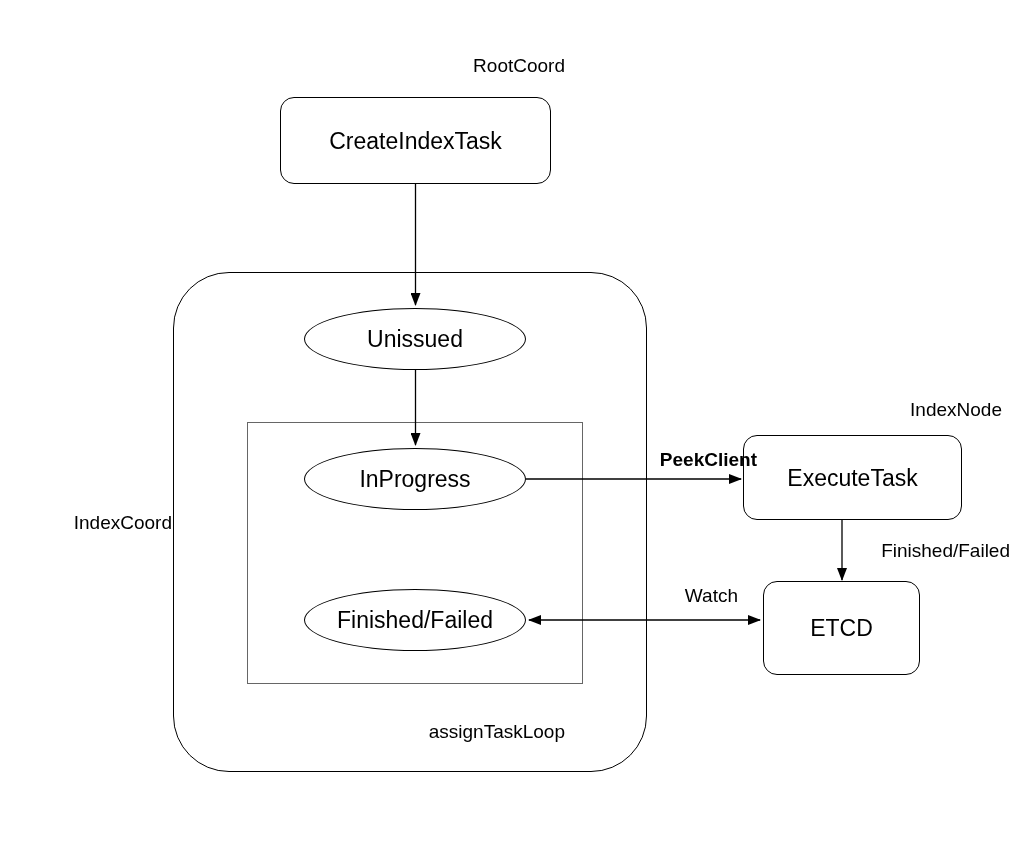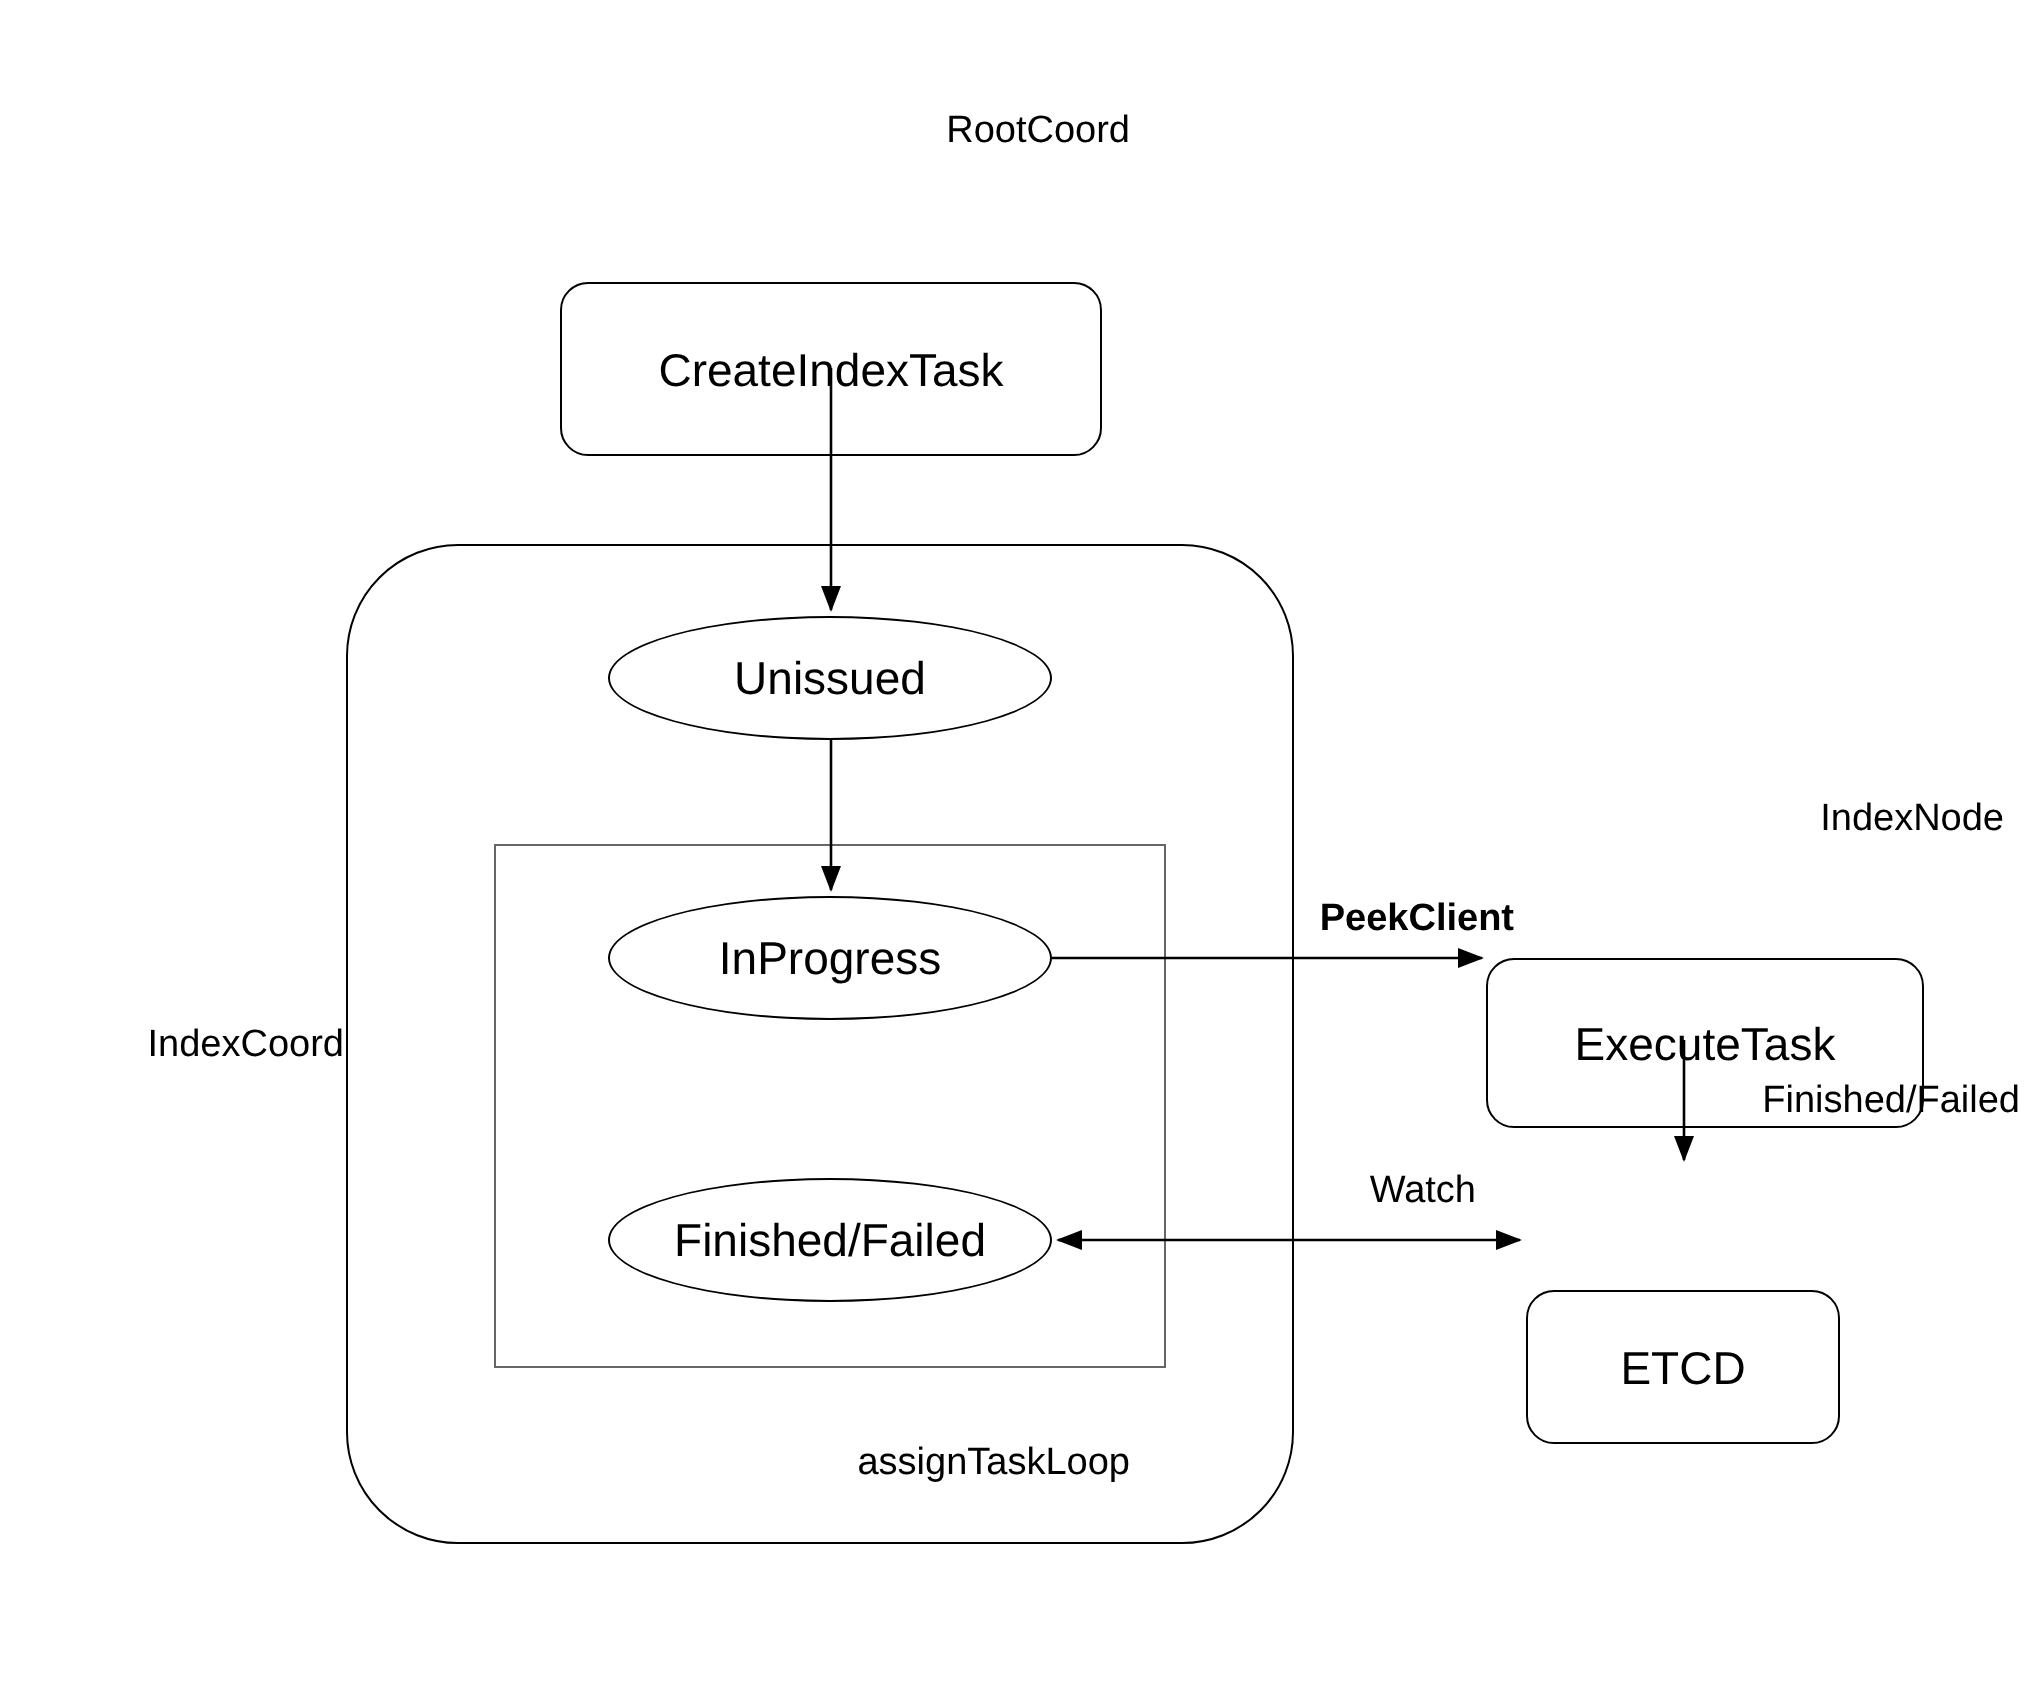--- a/index.html
+++ b/index.html
@@ -21,21 +21,21 @@
     box-sizing: border-box;
     background: #ffffff;
     border: 1px solid #000000;
     display: flex;
     align-items: center;
     justify-content: center;
     font-size: 23px;
     line-height: 28px;
     white-space: nowrap;
   }
-  .rounded-box { border-radius: 14px; margin-top: 44px; }
+  .rounded-box { border-radius: 14px; }
   .ellipse { border-radius: 50%; }
   .container-round {
     position: absolute;
     box-sizing: border-box;
     background: #ffffff;
     border: 1px solid #000000;
     border-radius: 56px;
   }
   .loop-rect {
     position: absolute;
@@ -72,21 +72,21 @@
   <div class="shape rounded-box" style="left:280px; top:97px; width:271px; height:87px;">CreateIndexTask</div>
 
   <div class="shape ellipse" style="left:304px; top:308px; width:222px; height:62px;">Unissued</div>
 
   <div class="shape ellipse" style="left:304px; top:448px; width:222px; height:62px;">InProgress</div>
 
   <div class="shape ellipse" style="left:304px; top:589px; width:222px; height:62px;">Finished/Failed</div>
 
   <div class="shape rounded-box" style="left:743px; top:435px; width:219px; height:85px;text-align:center;">ExecuteTask</div>
 
-  <div class="shape rounded-box" style="left:763px; top:601px; width:157px; height:77px;">ETCD</div>
+  <div class="shape rounded-box" style="left:763px; top:581px; width:157px; height:94px;">ETCD</div>
 
   <svg id="edges-svg">
     <defs>
       <marker id="arrow-end" markerWidth="13" markerHeight="10" refX="12" refY="5" orient="auto" markerUnits="userSpaceOnUse">
         <path d="M0,0 L13,5 L0,10 z" fill="#000000"></path>
       </marker>
       <marker id="arrow-start" markerWidth="13" markerHeight="10" refX="1" refY="5" orient="auto" markerUnits="userSpaceOnUse">
         <path d="M13,0 L0,5 L13,10 z" fill="#000000"></path>
       </marker>
     </defs>

